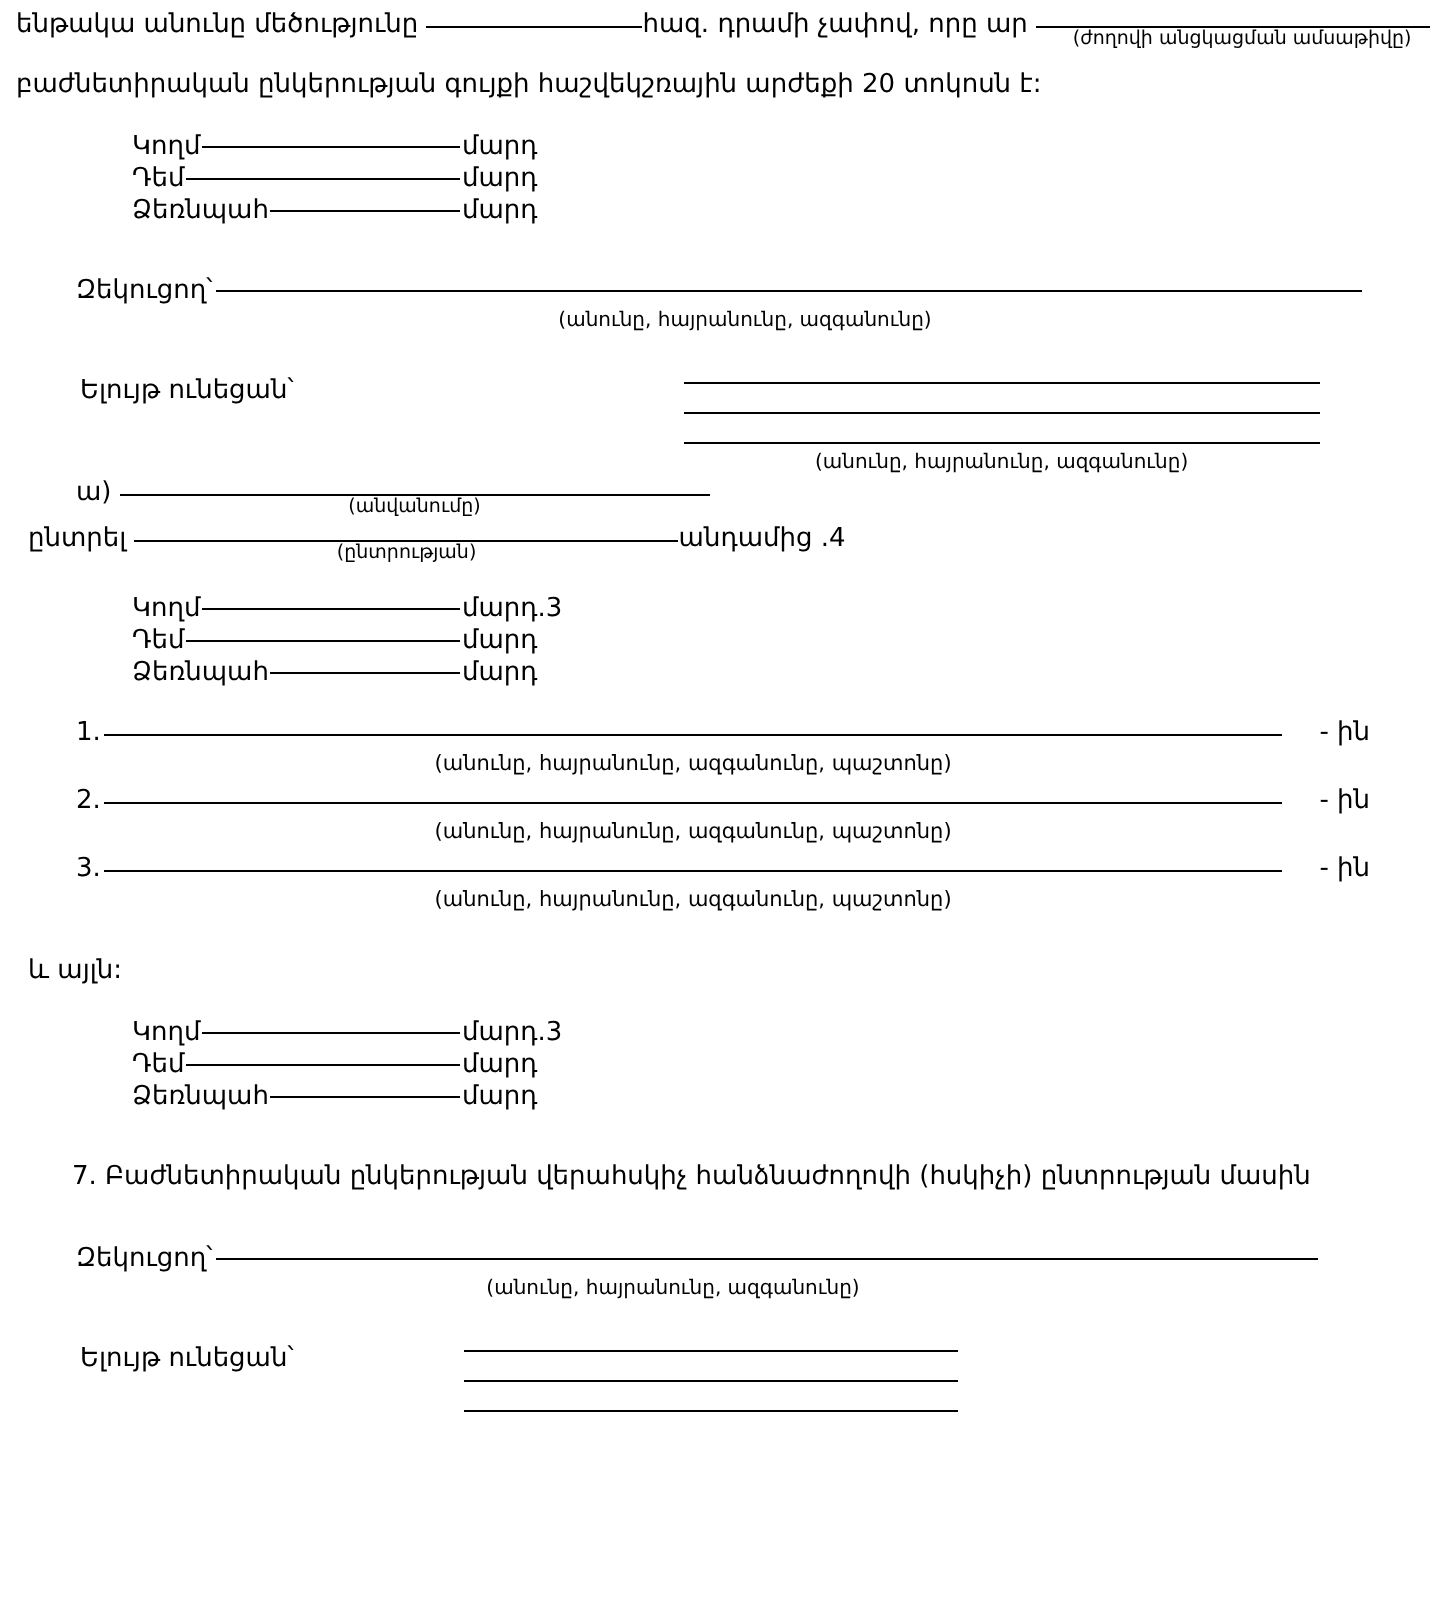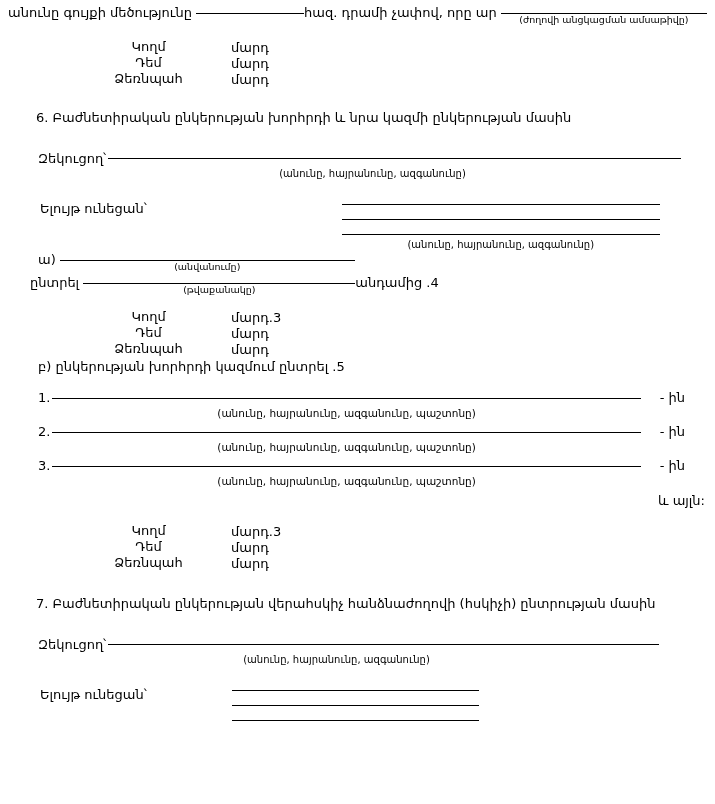--- a/index.html
+++ b/index.html
@@ -19,21 +19,21 @@
   .fill .fill-line{display:block;height:9px;border-bottom:1px solid #000;}
   .fill .fill-cap{display:block;font-size:9.5px;line-height:11px;text-align:center;}
   .w108{width:108px;}
   .w206{width:206px;}
   .w295{width:295px;}
   .w272{width:272px;}
 
   
   .vote-block{margin-top:14px;margin-left:58px;}
   .vote-row{display:flex;align-items:center;height:16px;}
-  .vote-left{display:flex;align-items:center;width:165px;flex-direction:column;}
+  .vote-left{display:flex;align-items:center;width:165px;}
   .vote-left .hrule{flex:1;border-top:1px solid #000;margin:0 1px;}
   .vsuffix{white-space:nowrap;text-align:center;}
 
   
   .sec-heading{margin-top:22px;margin-left:28px;}
 
   
   .speaker-row{display:flex;align-items:center;margin-top:24px;margin-left:30px;margin-right:24px;}
   .speaker-row .hrule{flex:1;border-top:1px solid #000;margin-left:2px;}
   .speaker-row.s7{margin-right:46px;}
@@ -46,47 +46,48 @@
   .lines-col{display:block;}
   .lines-col.s6{margin-left:195px;width:318px;}
   .lines-col.s7{margin-left:85px;width:247px;}
   .uline{display:block;height:14px;border-bottom:1px solid #000;}
   .uline.first{height:4px;}
   .lines-cap{display:block;font-size:10px;line-height:12px;text-align:center;margin-top:4px;}
 
   .decided{margin-top:22px;margin-left:30px;}
   .point-row{margin-left:30px;}
   .point-row .pa-label{display:inline-block;vertical-align:top;margin-right:4px;}
-  .point-row2{margin-left:22px;margin-top:2px;}
+  .point-row2{margin-left:6px;margin-top:2px;}
   .point-b{margin-left:30px;margin-top:1px;}
 
   
   .members{margin-top:14px;}
   .member-row{display:flex;align-items:flex-start;margin-left:30px;margin-right:20px;margin-top:3px;}
   .m-num{margin-right:2px;}
   .m-fill{flex:1;}
   .m-fill .fill-line{display:block;height:9px;border-bottom:1px solid #000;}
   .m-cap{display:block;font-size:10.5px;line-height:13px;text-align:center;margin-top:8px;}
   .m-suf{margin-left:19px;white-space:nowrap;}
 
-  .etc{margin-left:6px;margin-top:4px;text-align:right;}
+  .etc{margin-left:6px;margin-top:20px;}
 </style>
 </head>
 <body>
 
 <div class="page">
 
   <div class="nowrap">
-    <span>անունը գույքի մեծությունը</span>
+    <span>ենթակա անունը մեծությունը</span>
     <span class="fill w108"><span class="fill-line"></span></span><span>հազ. դրամի չափով, որը ար</span>
     <span class="fill w206">
       <span class="fill-line"></span>
       <span class="fill-cap">(ժողովի անցկացման ամսաթիվը)</span>
     </span>
   </div>
+  <div class="p1l3">բաժնետիրական ընկերության գույքի հաշվեկշռային արժեքի 20 տոկոսն է:</div>
 
   <div class="vote-block">
     <div class="vote-row">
       <span class="vote-left">
         <span>Կողմ</span>
         <span class="hrule"></span>
       </span>
       <span class="vsuffix">մարդ</span>
     </div>
     <div class="vote-row">
@@ -98,21 +99,20 @@
     </div>
     <div class="vote-row">
       <span class="vote-left">
         <span>Ձեռնպահ</span>
         <span class="hrule"></span>
       </span>
       <span class="vsuffix">մարդ</span>
     </div>
   </div>
 
-  <div class="sec-heading">6. Բաժնետիրական ընկերության խորհրդի և նրա կազմի ընկերության մասին</div>
 
   <div class="speaker-row">
     <span>Զեկուցող՝</span>
     <span class="hrule"></span>
   </div>
   <div class="sp-caption c6">(անունը, հայրանունը, ազգանունը)</div>
 
   <div class="speeches-row">
     <span>Ելույթ ունեցան՝</span>
     <span class="lines-col s6">
@@ -128,21 +128,21 @@
     <span class="pa-label">ա)</span><span class="fill w295">
       <span class="fill-line"></span>
       <span class="fill-cap">(անվանումը)</span>
     </span>
   </div>
 
   <div class="point-row2 nowrap">
     <span>ընտրել</span>
     <span class="fill w272">
       <span class="fill-line"></span>
-      <span class="fill-cap">(թվաքանակը)</span>
+      <span class="fill-cap">(ընտրության)</span>
     </span><span>անդամից .4</span>
   </div>
 
   <div class="vote-block">
     <div class="vote-row">
       <span class="vote-left">
         <span>Կողմ</span>
         <span class="hrule"></span>
       </span>
       <span class="vsuffix">մարդ.3</span>
@@ -156,21 +156,20 @@
     </div>
     <div class="vote-row">
       <span class="vote-left">
         <span>Ձեռնպահ</span>
         <span class="hrule"></span>
       </span>
       <span class="vsuffix">մարդ</span>
     </div>
   </div>
 
-  <div class="point-b">բ) ընկերության խորհրդի կազմում ընտրել .5</div>
 
   <div class="members">
     <div class="member-row">
       <span class="m-num">1.</span>
       <span class="m-fill">
         <span class="fill-line"></span>
         <span class="m-cap">(անունը, հայրանունը, ազգանունը, պաշտոնը)</span>
       </span>
       <span class="m-suf">- ին</span>
     </div>

